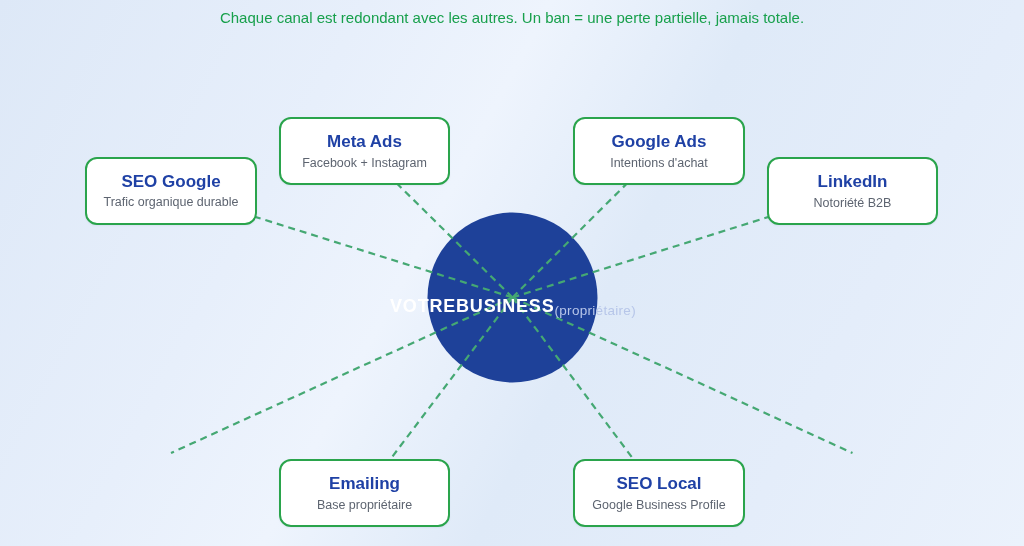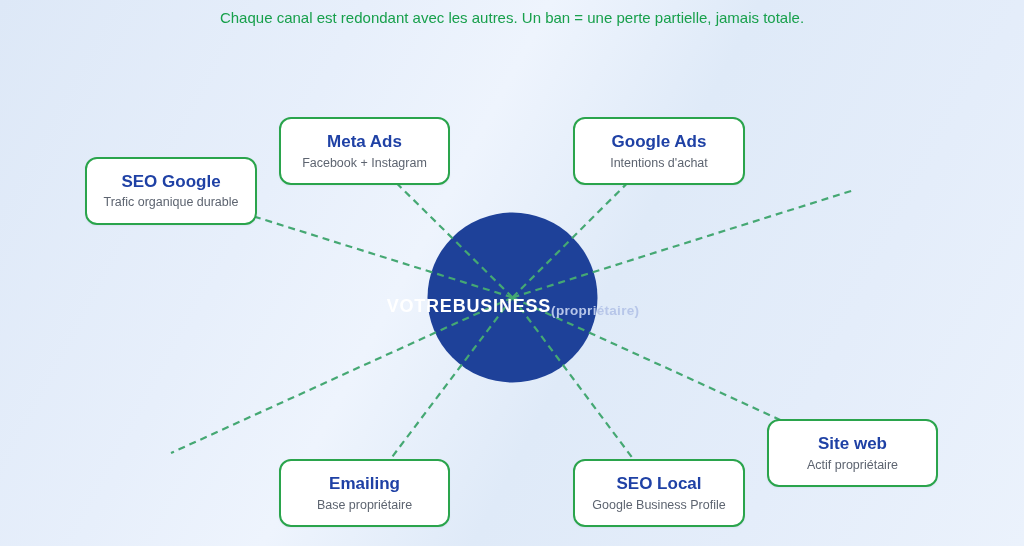--- a/index.html
+++ b/index.html
@@ -61,21 +61,20 @@
     font-size: 18px;
     letter-spacing: 0.8px;
     line-height: 23px;
     text-align: center;
   }
   .hub-tagline {
     margin-top: 9px;
     font-size: 13.5px;
     color: #b7c6e9;
     letter-spacing: 0.3px;
-    font-weight: bold;
   }
 
   
   .channel-box {
     position: absolute;
     width: 172px;
     height: 68px;
     background: #ffffff;
     border: 2.5px solid #2aa44c;
     border-radius: 12px;
@@ -142,30 +141,30 @@
   <div class="channel-box pos-1">
     <div class="channel-title">Meta Ads</div>
     <div class="channel-subtitle">Facebook + Instagram</div>
   </div>
 
   <div class="channel-box pos-2">
     <div class="channel-title">Google Ads</div>
     <div class="channel-subtitle">Intentions d'achat</div>
   </div>
 
+  <div class="channel-box pos-3">
+    <div class="channel-title">LinkedIn</div>
+    <div class="channel-subtitle">Notoriété B2B</div>
+  </div>
 
 
   <div class="channel-box pos-5">
     <div class="channel-title">Emailing</div>
     <div class="channel-subtitle">Base propriétaire</div>
   </div>
 
   <div class="channel-box pos-6">
     <div class="channel-title">SEO Local</div>
     <div class="channel-subtitle">Google Business Profile</div>
   </div>
 
-  <div class="channel-box pos-7">
-    <div class="channel-title">Site web</div>
-    <div class="channel-subtitle">Actif propriétaire</div>
-  </div>
 
 </div>
 
 </body></html>

